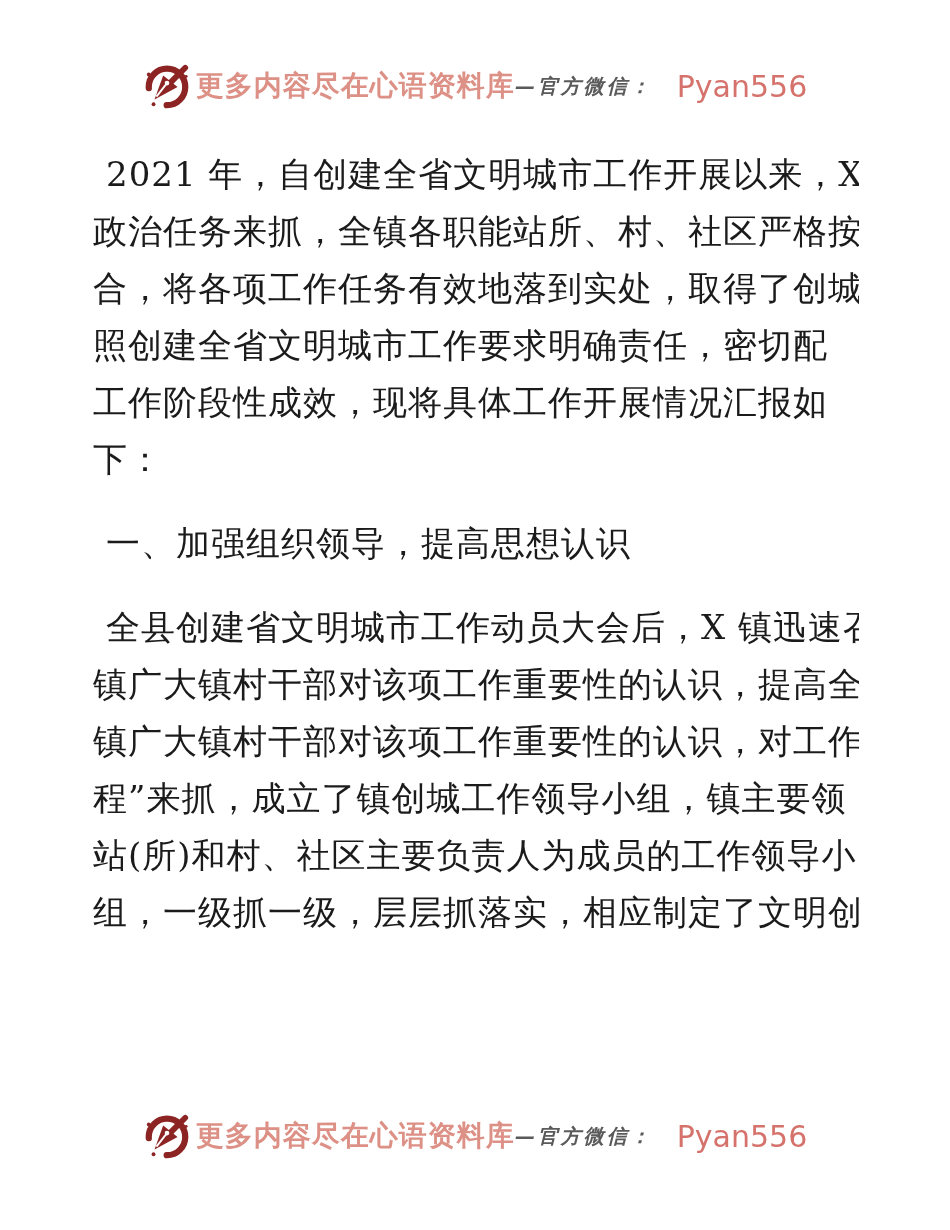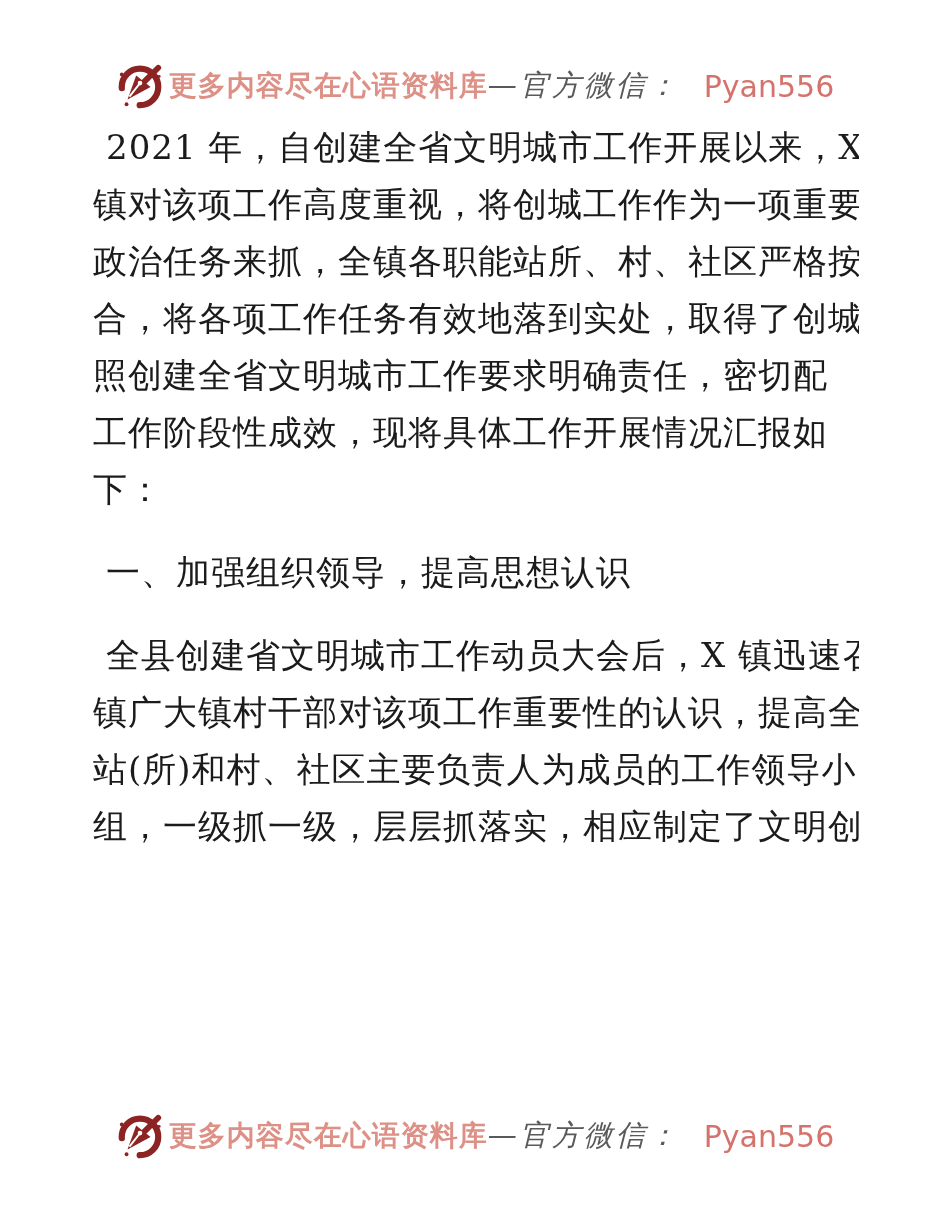--- a/index.html
+++ b/index.html
@@ -17,42 +17,42 @@
   .watermark.header{top:60px;}
   .watermark.footer{top:1110px;}
   .logo{display:inline-flex;margin-right:5px;flex:0 0 auto;}
   .logo svg{width:48px;height:52px;}
   .brand{
     font-size:28px;font-weight:700;
     color:var(--brand-color,#dd9186);
     letter-spacing:1px;
   }
   .wechat-label{
-    font-size:29px;font-weight:400;font-style:italic;
+    font-size:20px;font-weight:700;font-style:italic;
     color:var(--label-color,#5a5a5a);
     letter-spacing:3px;
   }
   .wechat-id{
     font-size:30px;
     color:var(--id-color,#d5726b);
     font-family:"DejaVu Sans","Liberation Sans",sans-serif;
     margin-left:24px;
   }
   .doc{
     position:absolute;left:93px;top:119px;width:766px;
     color:var(--text-color,#1b1b1b);
   }
   .block{margin:0 0 26px 0;}
   .block:last-child{margin-bottom:0;}
   .line{
     font-size:34px;line-height:57px;letter-spacing:1px;
     white-space:nowrap;overflow:hidden;
     text-align:left;
   }
-  .line.first{padding-left:13px;}
+  .line.first{padding-left:13px;margin-top:27px;}
 </style>
 </head>
 <body>
 
 <div class="page">
 
   <div class="watermark header">
     <span class="logo">
       <svg viewBox="0 0 50 52" xmlns="http://www.w3.org/2000/svg">
         <circle cx="25" cy="27" r="19" fill="none" stroke="var(--logo-color,#8d2424)" stroke-width="6.5" stroke-dasharray="92 28" stroke-dashoffset="-58" stroke-linecap="round"></circle>
@@ -66,33 +66,34 @@
       </svg>
     </span>
     <span class="brand">更多内容尽在心语资料库</span>
     <span class="wechat-label">—官方微信：</span>
     <span class="wechat-id">Pyan556</span>
   </div>
 
   <div class="doc" id="doc-body">
       <div class="block para">
         <div class="line first">2021 年，自创建全省文明城市工作开展以来，X</div>
-        <div class="line">镇对该项工作高度重视，将创城工作作为一项重要</div>
         <div class="line">政治任务来抓，全镇各职能站所、村、社区严格按</div>
         <div class="line">合，将各项工作任务有效地落到实处，取得了创城</div>
         <div class="line">照创建全省文明城市工作要求明确责任，密切配</div>
         <div class="line">工作阶段性成效，现将具体工作开展情况汇报如</div>
         <div class="line">下：</div>
       </div>
       <div class="block heading">
         <div class="line first">一、加强组织领导，提高思想认识</div>
       </div>
       <div class="block para">
         <div class="line first">全县创建省文明城市工作动员大会后，X 镇迅速召</div>
         <div class="line">镇广大镇村干部对该项工作重要性的认识，提高全</div>
+        <div class="line">镇广大镇村干部对该项工作重要性的认识，对工作</div>
+        <div class="line">程”来抓，成立了镇创城工作领导小组，镇主要领</div>
         <div class="line">站(所)和村、社区主要负责人为成员的工作领导小</div>
         <div class="line">组，一级抓一级，层层抓落实，相应制定了文明创</div>
       </div>
     </div>
 
   <div class="watermark footer">
     <span class="logo">
       <svg viewBox="0 0 50 52" xmlns="http://www.w3.org/2000/svg">
         <circle cx="25" cy="27" r="19" fill="none" stroke="var(--logo-color,#8d2424)" stroke-width="6.5" stroke-dasharray="92 28" stroke-dashoffset="-58" stroke-linecap="round"></circle>
         <path d="M28 23 L44 7" stroke="var(--logo-color,#8d2424)" stroke-width="6" stroke-linecap="round"></path>

